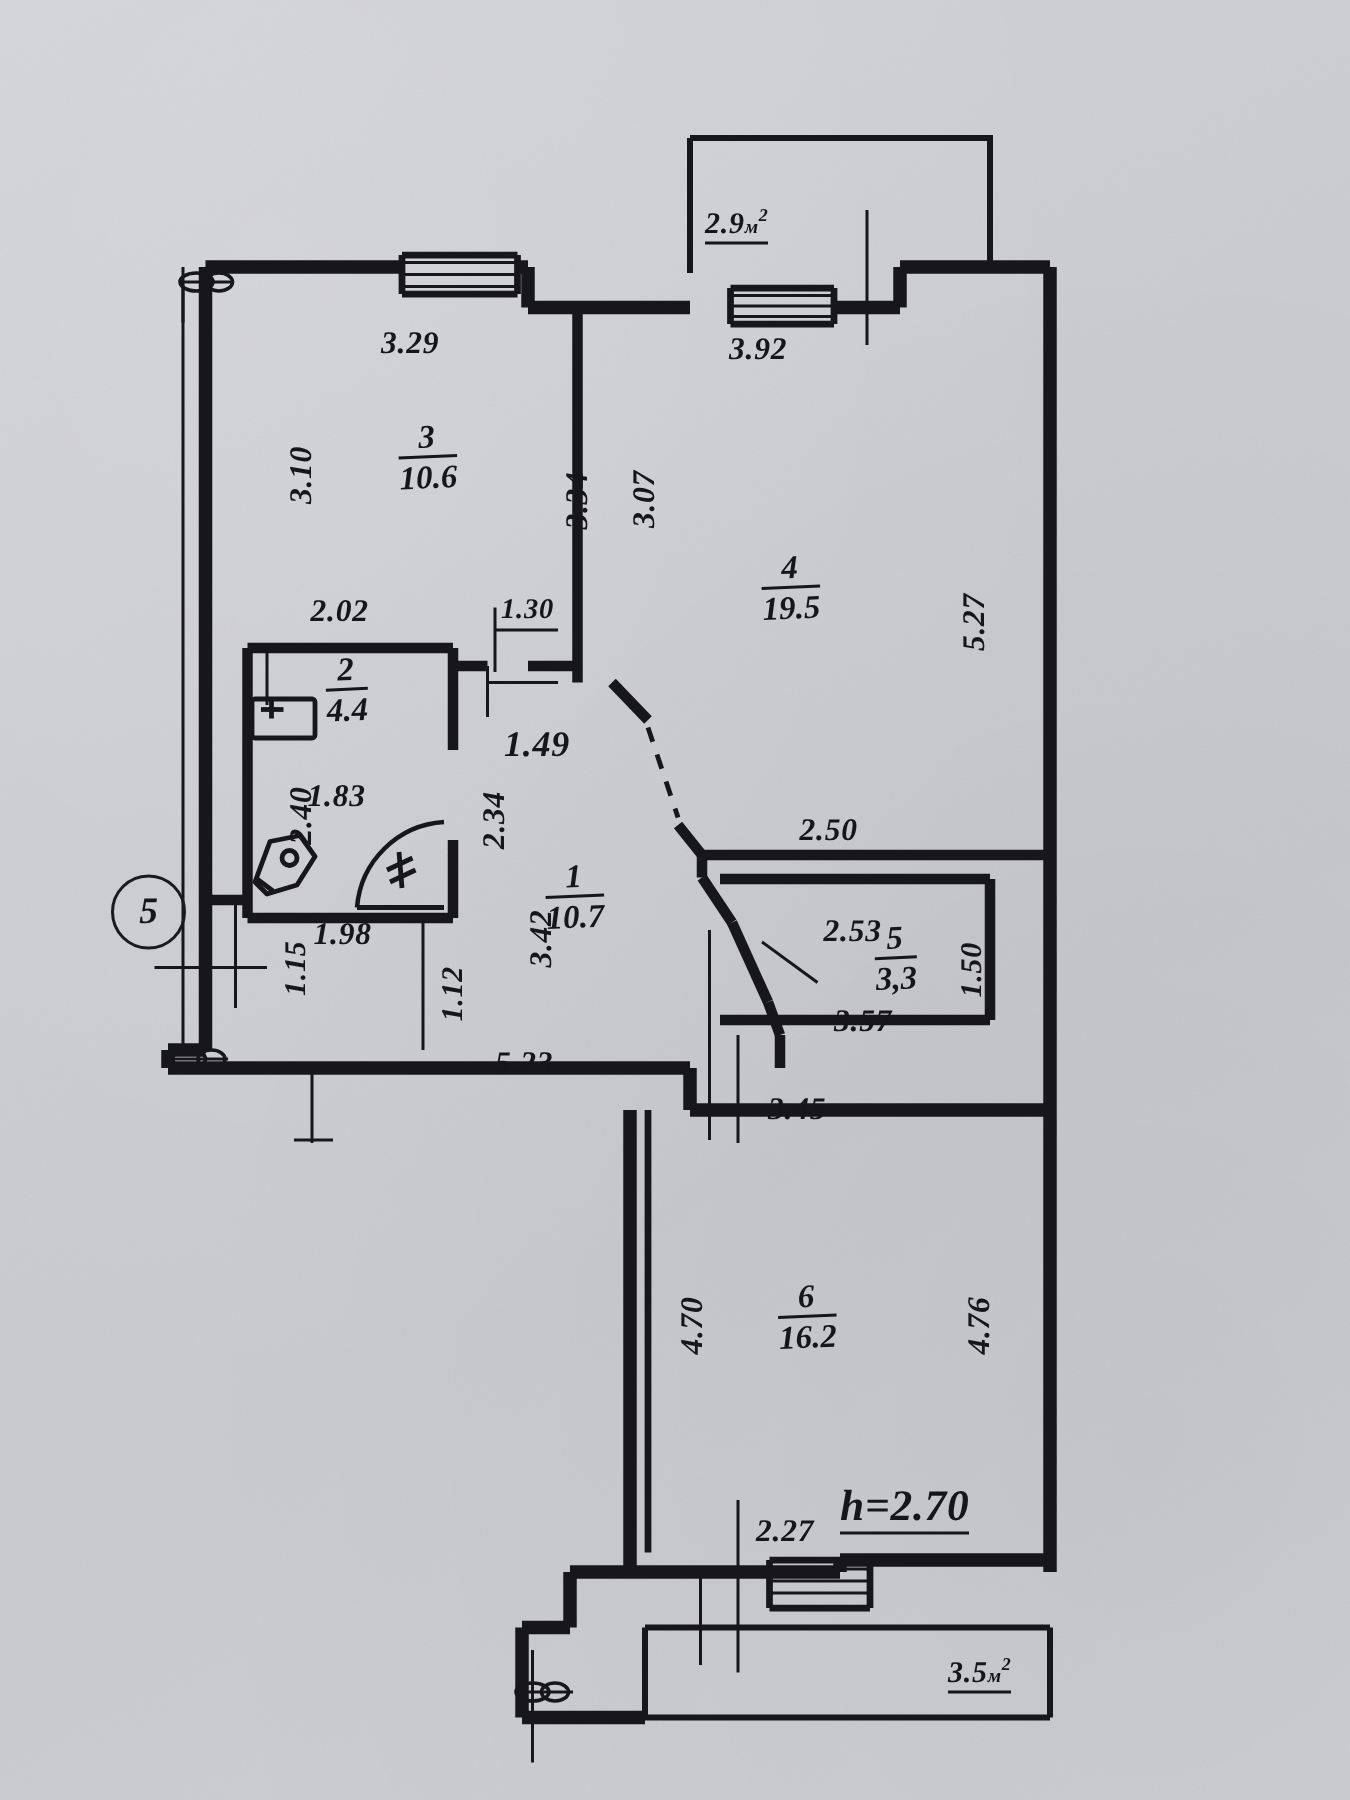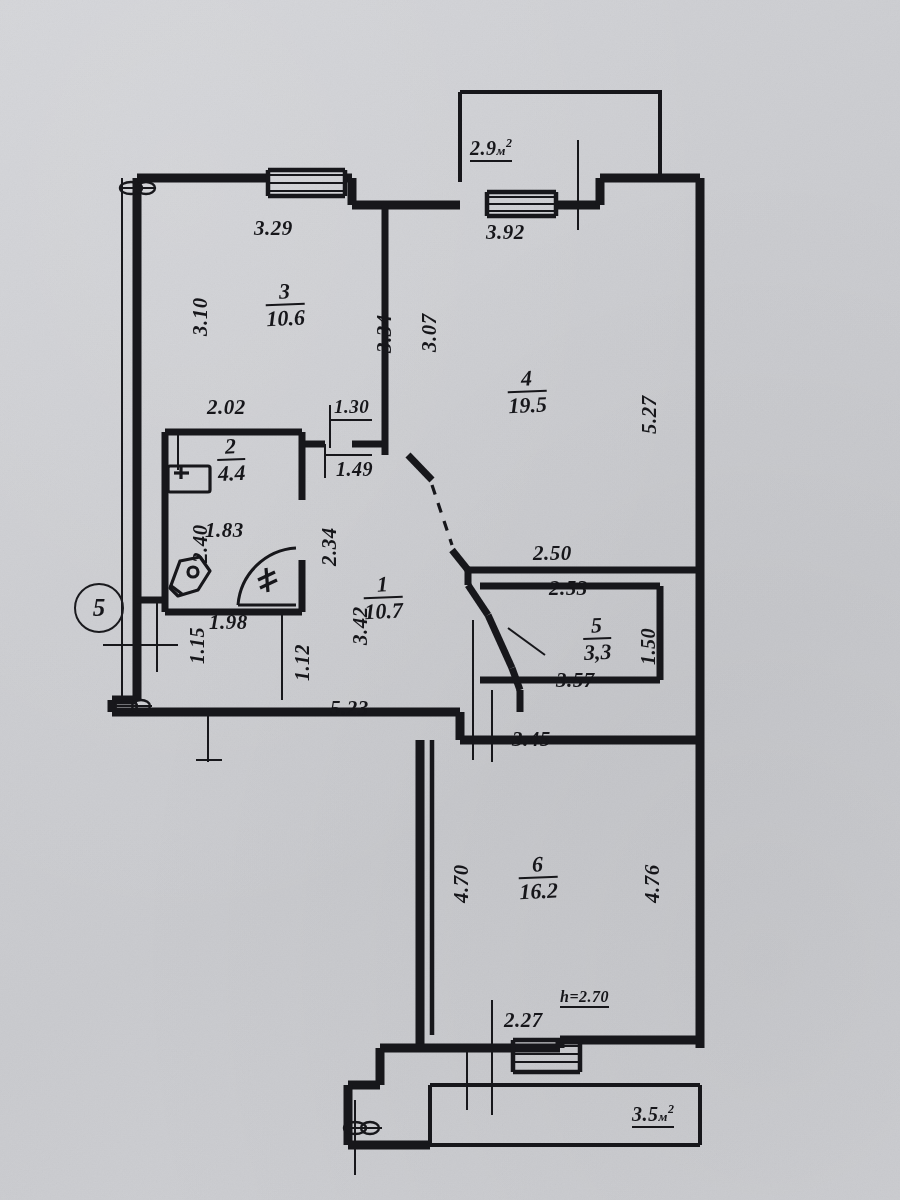--- a/index.html
+++ b/index.html
@@ -77,21 +77,21 @@
   
   .balc {
     font-size: 20px;
     font-style: italic;
     font-weight: 700;
     border-bottom: 2.2px solid #16161a;
     padding-bottom: 1px;
   }
   .balc sup { font-size: 12px; }
   .height-note {
-    font-size: 16px;
+    font-size: 29px;
     font-style: italic;
     font-weight: 700;
     border-bottom: 2.6px solid #16161a;
     padding-bottom: 1px;
   }
   .aptnum {
     position: absolute;
     width: 46px;
     height: 46px;
     border: 2.6px solid #1a1a1e;
@@ -358,26 +358,26 @@
 </div>
 
 <div class="lbl" style="left:560px; top:988px;">
   <span class="height-note">h=2.70</span>
 </div>
 
 <div class="lbl dim" style="left:254px; top:216px;font-family:Liberation Serif, serif;">3.29</div>
 <div class="lbl dim" style="left:486px; top:220px;">3.92</div>
 <div class="lbl dim" style="left:207px; top:395px;">2.02</div>
 <div class="lbl dim" style="left:334px; top:396px; font-size:19px;">1.30</div>
-<div class="lbl dim" style="left:336px; top:458px; font-size:20px;">1.49</div>
+<div class="lbl dim" style="left:336px; top:484px; font-size:24px;">1.49</div>
 <div class="lbl dim" style="left:205px; top:518px;">1.83</div>
 <div class="lbl dim" style="left:209px; top:610px;">1.98</div>
 <div class="lbl dim" style="left:330px; top:664px;margin-top:32px;">5.23</div>
 <div class="lbl dim" style="left:533px; top:541px;">2.50</div>
-<div class="lbl dim" style="left:549px; top:576px;text-align:right;">2.53</div>
+<div class="lbl dim" style="left:549px; top:608px;text-align:right;">2.53</div>
 <div class="lbl dim" style="left:556px; top:668px;">3.57</div>
 <div class="lbl dim" style="left:512px; top:727px;">3.45</div>
 <div class="lbl dim" style="left:504px; top:1008px;">2.27</div>
 
 <div class="lbl dim v" style="left:188px; top:336px;">3.10</div>
 <div class="lbl dim v" style="left:372px; top:353px;">3.34</div>
 <div class="lbl dim v" style="left:417px; top:352px;">3.07</div>
 <div class="lbl dim v" style="left:637px; top:434px;">5.27</div>
 <div class="lbl dim v" style="left:188px; top:563px;">2.40</div>
 <div class="lbl dim v" style="left:317px; top:566px;">2.34</div>

